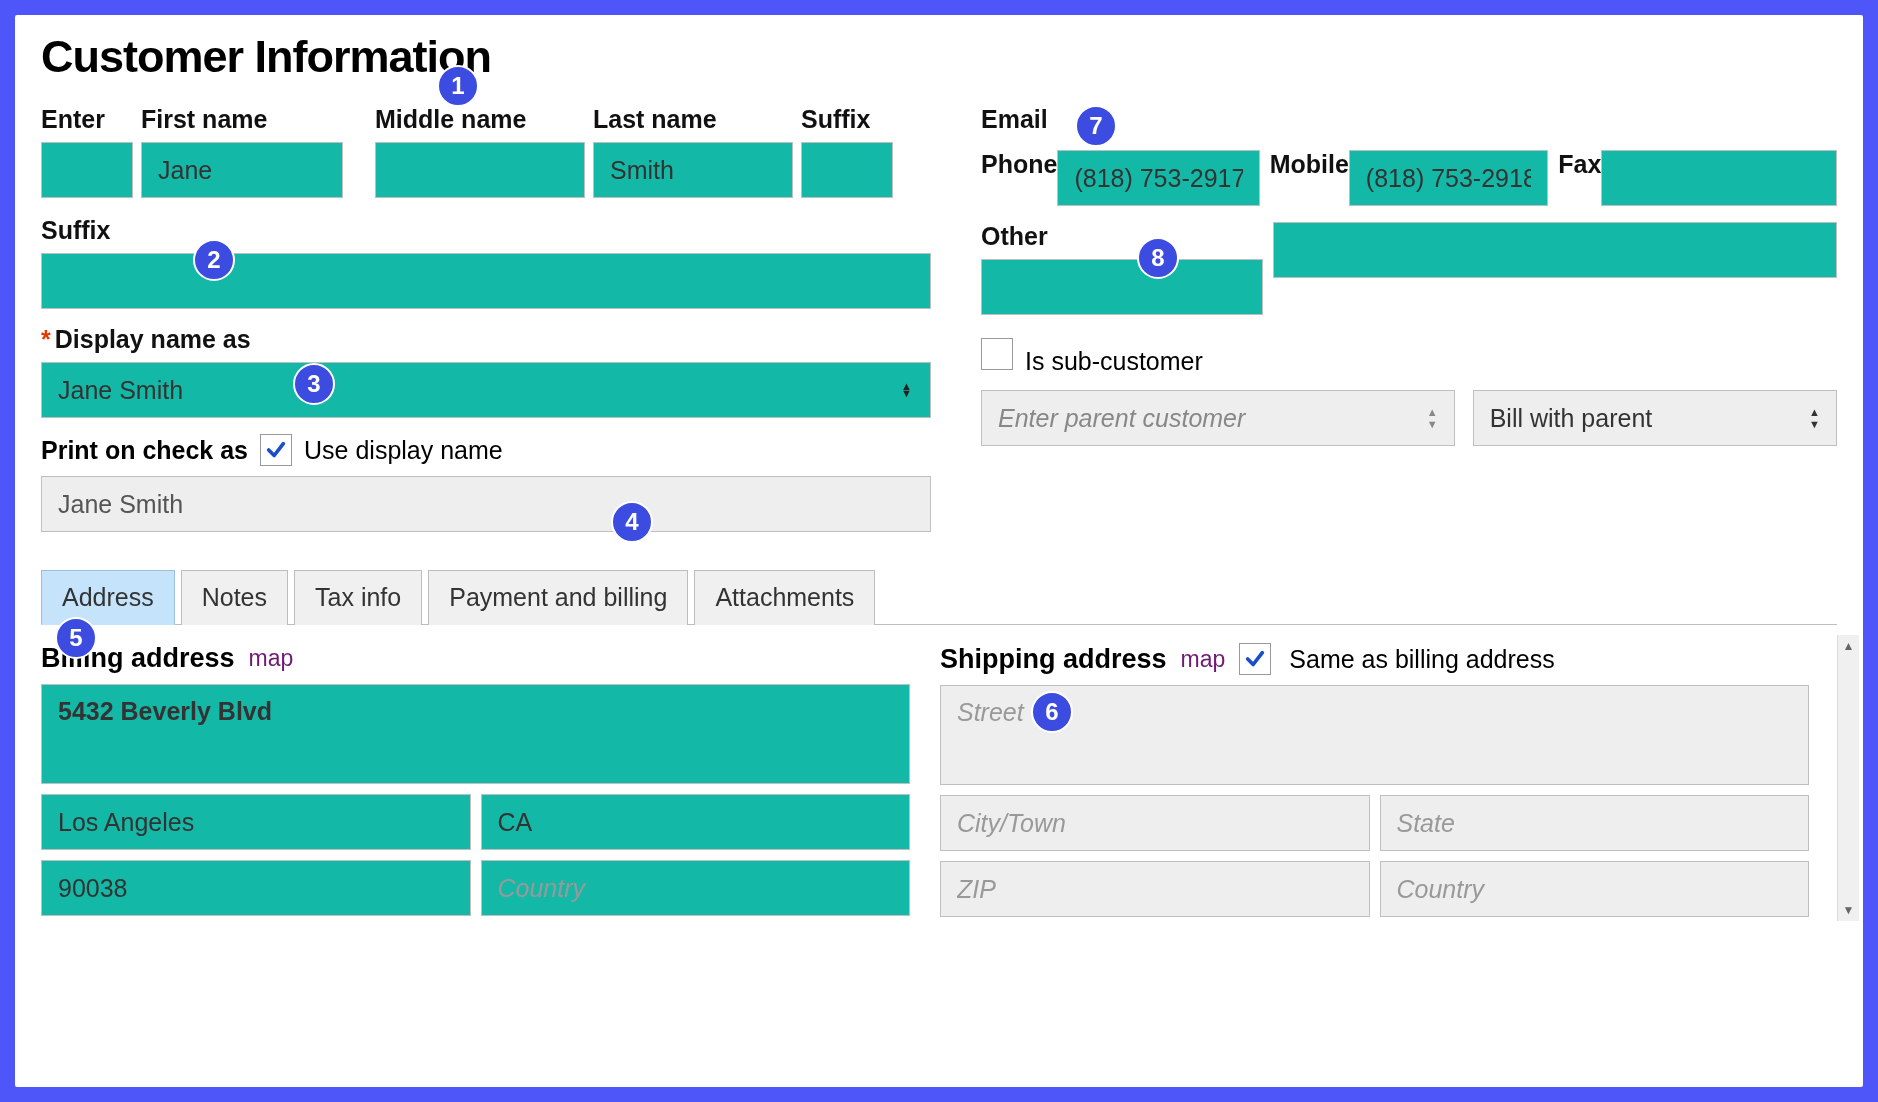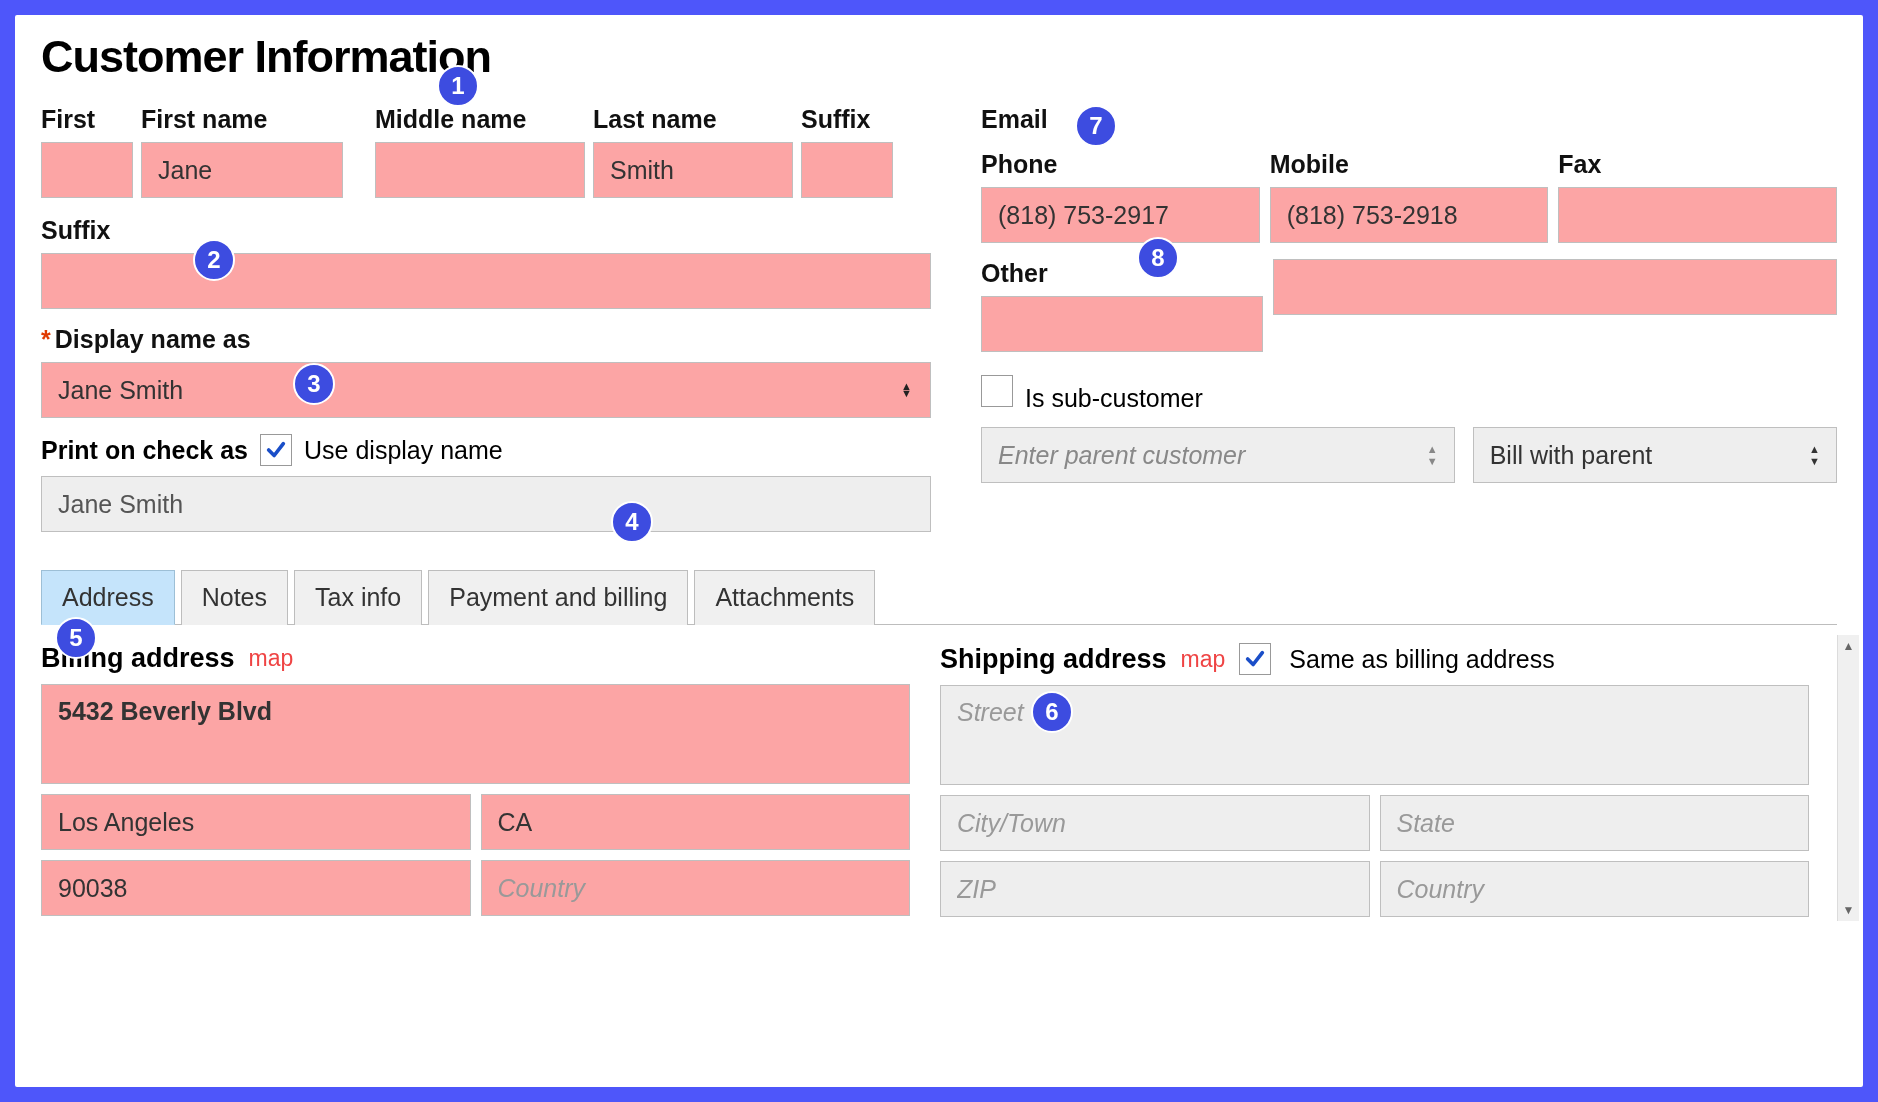--- a/index.html
+++ b/index.html
@@ -43,21 +43,21 @@
   .name-row .first-f { width: 202px; }
   .name-row .middle-f { width: 210px; margin-left: 24px; }
   .name-row .last-f { width: 200px; }
   .name-row .suffix-f { width: 92px; }
   input[type=text], textarea, .select, .disabled-field {
     width: 100%;
     border: 1px solid #bfbfbf;
     font-size: 25px;
     color: #333;
     padding: 12px 16px;
-    background: #fca5a5;
+    background: #14b8a6;
     outline: none;
   }
   input[type=text] { height: 56px; }
   .full { width: 100%; }
   .field-block { margin-bottom: 16px; }
   .req { color: #e03a00; font-weight: 700; margin-right: 4px; }
   .select {
     display: flex; align-items: center; justify-content: space-between;
     height: 56px;
     cursor: pointer;
@@ -86,21 +86,21 @@
     border: 1px solid #bfbfbf;
     height: 56px;
     display: flex; align-items: center; justify-content: space-between;
     padding: 0 16px;
     color: #888;
     font-style: italic;
     font-size: 25px;
   }
   .disabled-select.no-italic { font-style: normal; color: #333; }
   .phone-row { display: flex; gap: 10px; margin-bottom: 16px;}
-  .phone-row .pf { flex: 1 1 0; display:flex; flex-direction:column;}
+  .phone-row .pf { flex: 1 1 0; display:flex; }
   .other-row { display: flex; gap: 10px; margin-bottom: 16px;}
   .other-row .of { flex: 1 1 0; display:flex; flex-direction:column;}
   .website-f { flex: 2 1 0 !important; }
   .subcustomer { margin-top: 6px; margin-bottom: 14px;}
   .parent-row { display: flex; gap: 18px;}
   .parent-row > div:first-child { flex: 1.3 1 0;}
   .parent-row > div:last-child { flex: 1 1 0;}
 
   .tabset {
     display: flex;
@@ -129,21 +129,21 @@
     margin-top: -1px;
   }
 
   .address-section {
     display: flex; gap: 30px; margin-top: 18px; padding-right: 28px;
     position: relative;
   }
   .addr-col { flex: 1 1 0; }
   .addr-title-row { display: flex; align-items: center; gap: 14px; margin-bottom: 10px;}
   .addr-title { font-size: 27px; font-weight: 700;}
-  .map-link { color: #ef4444; font-size: 23px; cursor: pointer;}
+  .map-link { color: #701a75; font-size: 23px; cursor: pointer;}
   .addr-grid { display: flex; flex-direction: column; gap: 10px;}
   .addr-pair { display:flex; gap:10px;}
   .addr-pair > * { flex:1 1 0;}
   textarea.street {
     height: 100px; resize: none; font-family: inherit; font-weight: bold;
   }
   .ship .street, .ship input[type=text] {
     background: #eeeeee; color: #888; font-style: italic; font-weight: 400;
   }
   input::placeholder, textarea::placeholder { color: #999; font-style: italic;}
@@ -194,21 +194,21 @@
   <div class="badge" style="top:222px; left:1122px;">8</div>
 
   <h1 class="page-title">Customer Information</h1>
 
   <div class="columns">
 
     <div class="col col-left">
 
       <div class="name-row">
         <div class="name-field title-f">
-          <span class="label">First</span>
+          <span class="label">Enter</span>
           <input type="text" value="" style="">
         </div>
         <div class="name-field first-f">
           <span class="label">First name</span>
           <input type="text" value="Jane" style="">
         </div>
         <div class="name-field middle-f">
           <span class="label">Middle name</span>
           <input type="text" value="" style="">
         </div>

